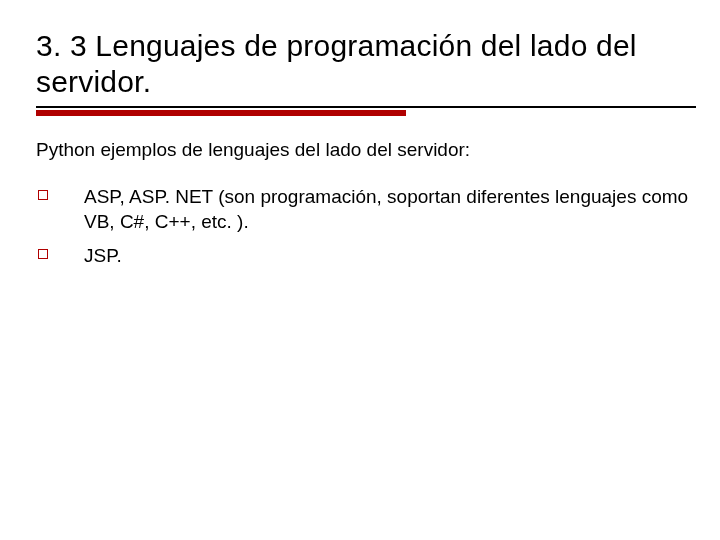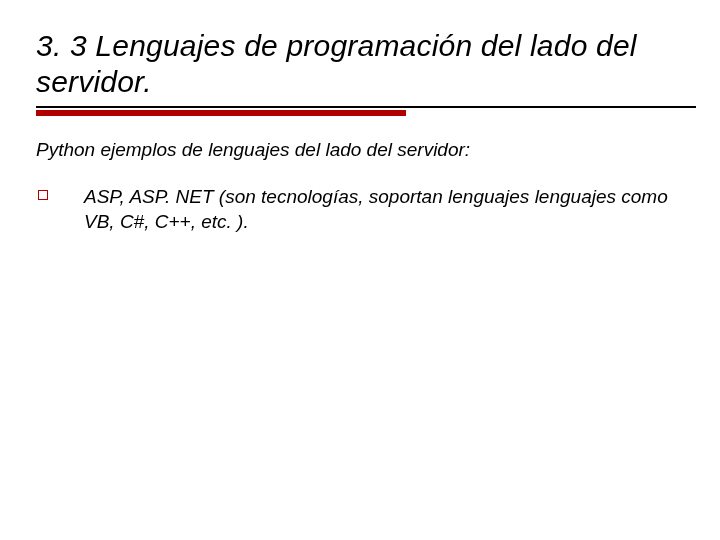--- a/index.html
+++ b/index.html
@@ -11,21 +11,20 @@
     font-family: Verdana, Geneva, sans-serif;
     color: #000;
     overflow: hidden;
   }
   .slide {
     position: relative;
     width: 720px;
     height: 540px;
     box-sizing: border-box;
     padding: 28px 24px 0 36px;
-    font-style: italic;
   }
   .title {
     font-size: 30px;
     line-height: 1.2;
     font-weight: 400;
     margin: 0 0 6px 0;
     letter-spacing: 0.2px;
   }
   .rule {
     position: relative;
@@ -84,23 +83,27 @@
     <div class="thin"></div>
     <div class="thick"></div>
   </div>
 
   <div class="intro">Python ejemplos de lenguajes del lado del servidor:</div>
 
   <div class="list">
 
     <div class="row">
       <span class="bullet"></span>
-      <span class="item-text">ASP, ASP. NET  (son tecnologías, soportan lenguajes lenguajes como VB, C#, C++, etc. ).</span>
+      <span class="item-text">ASP, ASP. NET  (son programación, soportan diferentes lenguajes como VB, C#, C++, etc. ).</span>
     </div>
 
 
+    <div class="row">
+      <span class="bullet"></span>
+      <span class="item-text">JSP.</span>
+    </div>
 
 
 
 
 
   </div>
 </div>
 
 </body></html>

